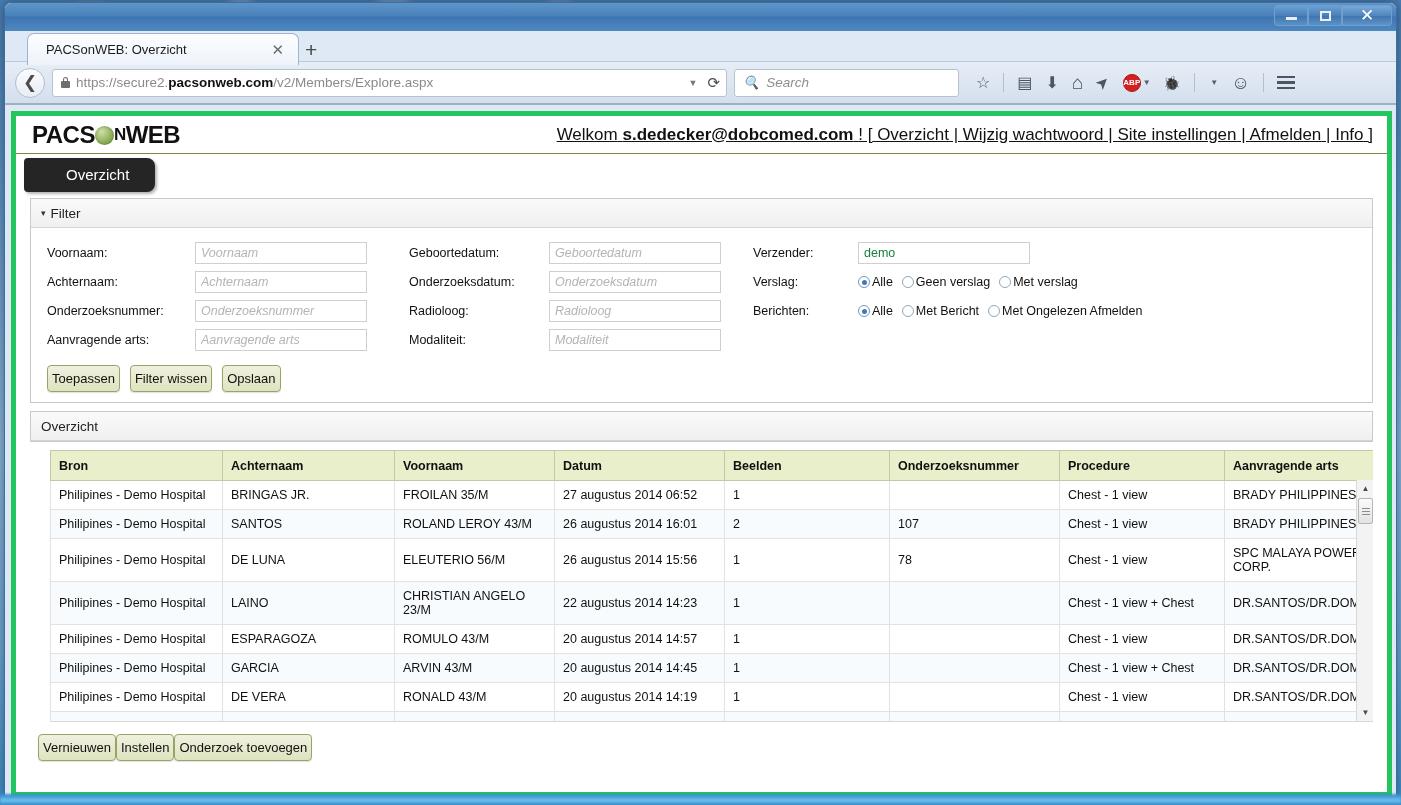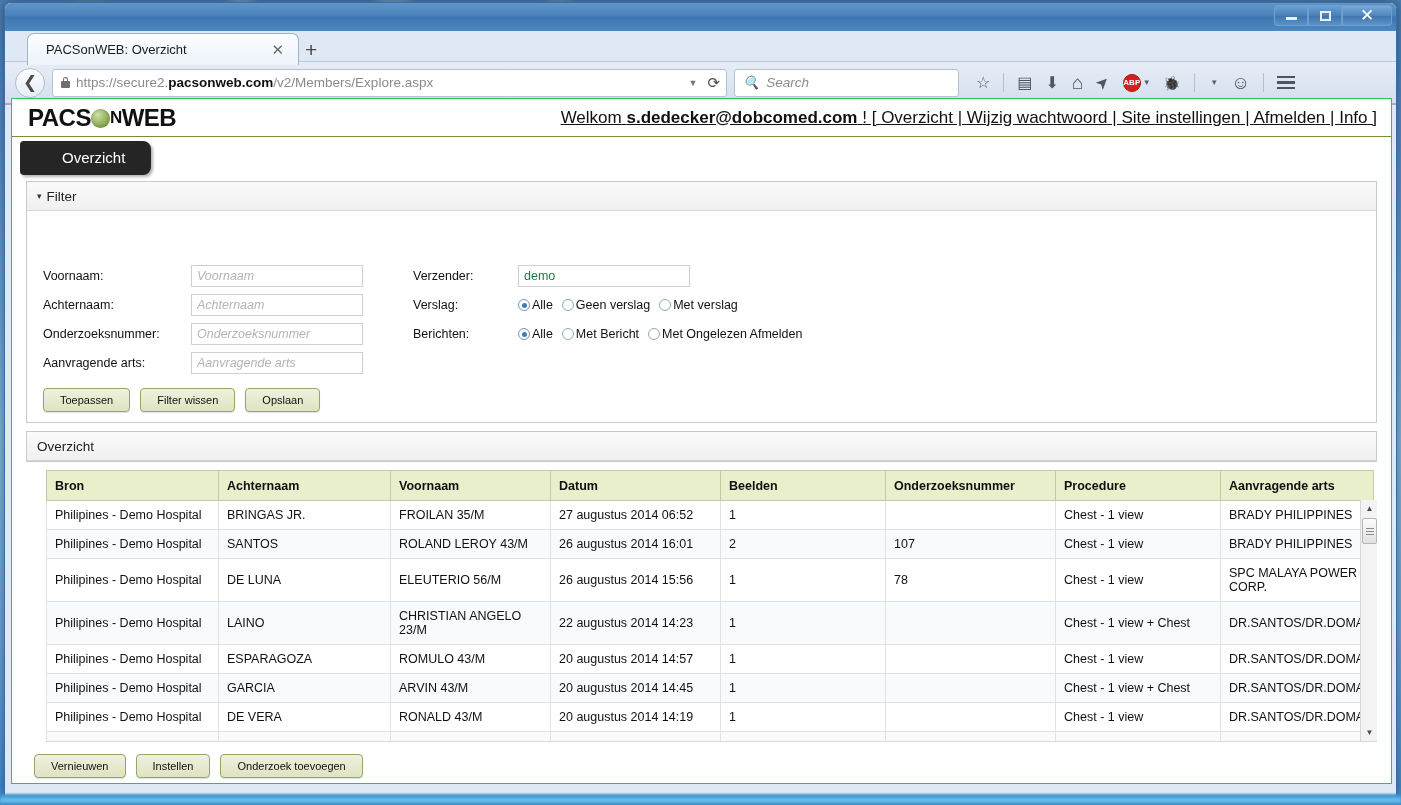--- a/index.html
+++ b/index.html
@@ -123,24 +123,24 @@
     background:#d61f1f; color:#fff; font-size:8px; font-weight:bold;
     display:flex;align-items:center;justify-content:center;
     border:1.5px solid #a81414;
   }
   .mini-caret { font-size:8px; color:#55606c; margin-left:2px;}
   .hamb { display:flex; flex-direction:column; gap:3px; cursor:pointer;}
   .hamb i { display:block; width:18px; height:2.6px; background:#4a5662; }
 
   
   #page {
-    position:absolute; left:6px; top:95px;
+    position:absolute; left:6px; top:108px;
     width: 1381px; height: 686px;
     background:#fff;
-    border:1px solid #22c55e;
+    border:5px solid #22c55e;
     overflow:hidden;
   }
   #brandbar {
     height: 38px; border-bottom: 1px solid #7a8a3e;
     display:flex; align-items:center; justify-content:space-between;
     padding: 0 14px 0 16px;
   }
   .logo { font-size:24px; font-weight:bold; letter-spacing:-.5px; color:#111; display:flex; align-items:center;}
   .logo .globe {
     display:inline-block; width:19px;height:19px;border-radius:50%;
@@ -171,21 +171,21 @@
   }
   .panel-head {
     background: linear-gradient(180deg,#fafafa,#f0f0f0);
     border-bottom: 1px solid #d4d4d4;
     height: 29px; display:flex; align-items:center;
     padding-left: 10px; font-size:13.5px; color:#222;
   }
   .tri { font-size:9px; margin-right:5px; color:#333; }
 
   .filter-body { padding: 14px 16px 10px 16px; }
-  .fgrid { display:flex; gap:12px;margin-top:40px; }
+  .fgrid { display:flex; gap:4px; }
   .fcol { display:flex; flex-direction:column; gap:7px; }
   .fcol.c1 { width: 358px; }
   .fcol.c2 { width: 340px; }
   .fcol.c3 { flex:1; }
   .frow { display:flex; align-items:center; height:22px; font-size:12.5px; color:#111; }
   .flabel { width:148px; flex:none; }
   .fcol.c2 .flabel { width:140px; }
   .fcol.c3 .flabel { width:105px; }
   .finput {
     width: 172px; height: 22px;
@@ -204,21 +204,21 @@
   }
   .rb.on { border-color:#6f96bd; }
   .rb.on::after{
     content:""; position:absolute; left:2.5px; top:2.5px;
     width:5px;height:5px;border-radius:50%; background:#3f7cb5;
   }
   .btnrow { display:flex; gap:10px; margin-top:14px; }
   .gbtn {
     background: linear-gradient(180deg,#eff1df 0%,#dfe3bf 100%);
     border:1px solid #9aa36a; border-radius:4px;
-    padding: 5px 16px; font-size:11px; color:#111;
+    padding: 5px 4px; font-size:13px; color:#111;
     cursor:pointer; font-family:"Liberation Sans", sans-serif;
     box-shadow: 0 1px 1px rgba(0,0,0,.12);
   }
 
   
   .ovpanel { margin-top: 8px; }
   .tablewrap { position:relative; margin: 8px 14px 0 14px; }
   table.grid { border-collapse: collapse; width: 1327px; table-layout: fixed; }
   table.grid th {
     background:#e9eecb; border:1px solid #c6c6a8;
@@ -248,21 +248,21 @@
   .vs-arrow.down { position:absolute; bottom:0; }
   .vs-thumb {
     position:absolute; top:18px; left:1px; width:15px; height:26px;
     background: linear-gradient(180deg,#fbfbfb,#e2e2e2);
     border:1px solid #b6b6b6; border-radius:2px;
     display:flex;align-items:center;justify-content:center; gap:2px;
     flex-direction:column; cursor:pointer;
   }
   .vs-thumb i { display:block; width:8px;height:1px;background:#8c8c8c;}
 
-  .bottombtns { display:flex; gap:10px; margin: 12px 0 0 22px; }
+  .bottombtns { display:flex; margin: 12px 0 0 22px; }
 
   .taskbar {
     position:absolute; left:0; bottom:0; width:1401px; height:11px;
     background: linear-gradient(180deg,#2f86c8,#6fc4ee 60%,#2f86c8);
     filter: blur(1.2px);
   }
 </style>
 </head>
 <body>
 
@@ -381,20 +381,38 @@
             <div class="frow">
               <span class="flabel">Onderzoeksnummer:</span>
               <input class="finput" placeholder="Onderzoeksnummer" style="">
             </div>
             <div class="frow">
               <span class="flabel">Aanvragende arts:</span>
               <input class="finput" placeholder="Aanvragende arts" style="">
             </div>
           </div>
 
+          <div class="fcol c2">
+            <div class="frow">
+              <span class="flabel">Geboortedatum:</span>
+              <input class="finput" placeholder="Geboortedatum" style="">
+            </div>
+            <div class="frow">
+              <span class="flabel">Onderzoeksdatum:</span>
+              <input class="finput" placeholder="Onderzoeksdatum" style="">
+            </div>
+            <div class="frow">
+              <span class="flabel">Radioloog:</span>
+              <input class="finput" placeholder="Radioloog" style="">
+            </div>
+            <div class="frow">
+              <span class="flabel">Modaliteit:</span>
+              <input class="finput" placeholder="Modaliteit" style="">
+            </div>
+          </div>
 
           <div class="fcol c3">
             <div class="frow">
               <span class="flabel">Verzender:</span>
               <input class="finput sender" value="demo" style="">
             </div>
             <div class="frow">
               <span class="flabel">Verslag:</span>
               <span class="radios">
                 <label>

